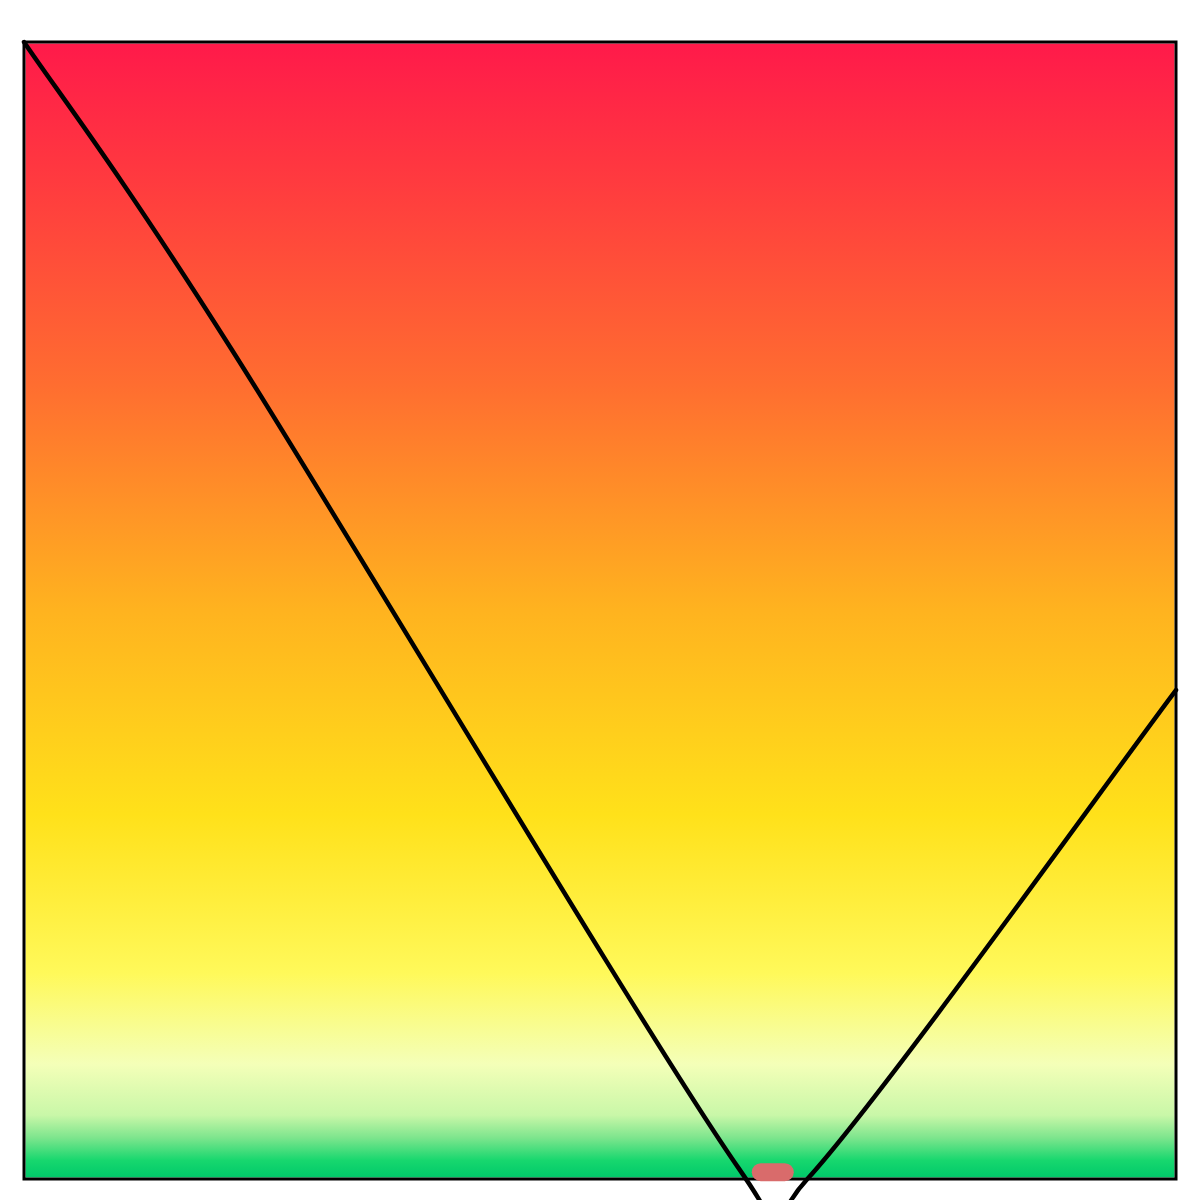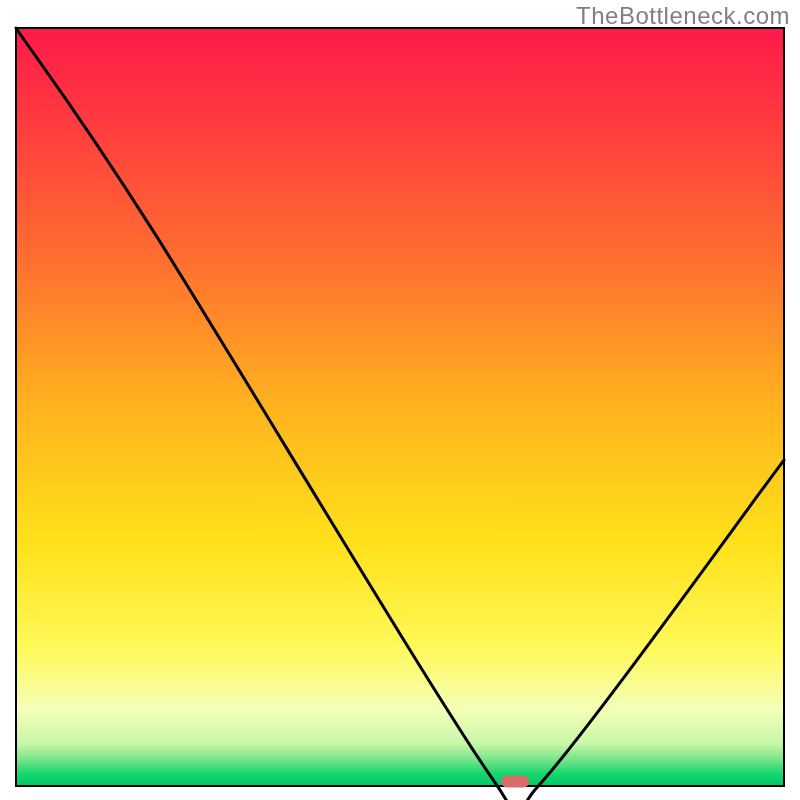--- a/index.html
+++ b/index.html
@@ -25,21 +25,20 @@
     letter-spacing: 0.5px;
   }
   svg {
     display: block;
   }
 </style>
 </head>
 <body>
 
 <div class="stage">
-  <div class="watermark">TheBottleneck.com</div>
 
   <svg id="chart-svg" width="800" height="800" viewBox="0 0 800 800">
     <defs>
       <linearGradient id="bg-grad" x1="0" y1="0" x2="0" y2="1">
           <stop offset="0%" stop-color="#ff1a4a"></stop>
           <stop offset="12%" stop-color="#ff3a3f"></stop>
           <stop offset="30%" stop-color="#ff6d30"></stop>
           <stop offset="50%" stop-color="#ffb31f"></stop>
           <stop offset="68%" stop-color="#ffe11a"></stop>
           <stop offset="82%" stop-color="#fff95a"></stop>

